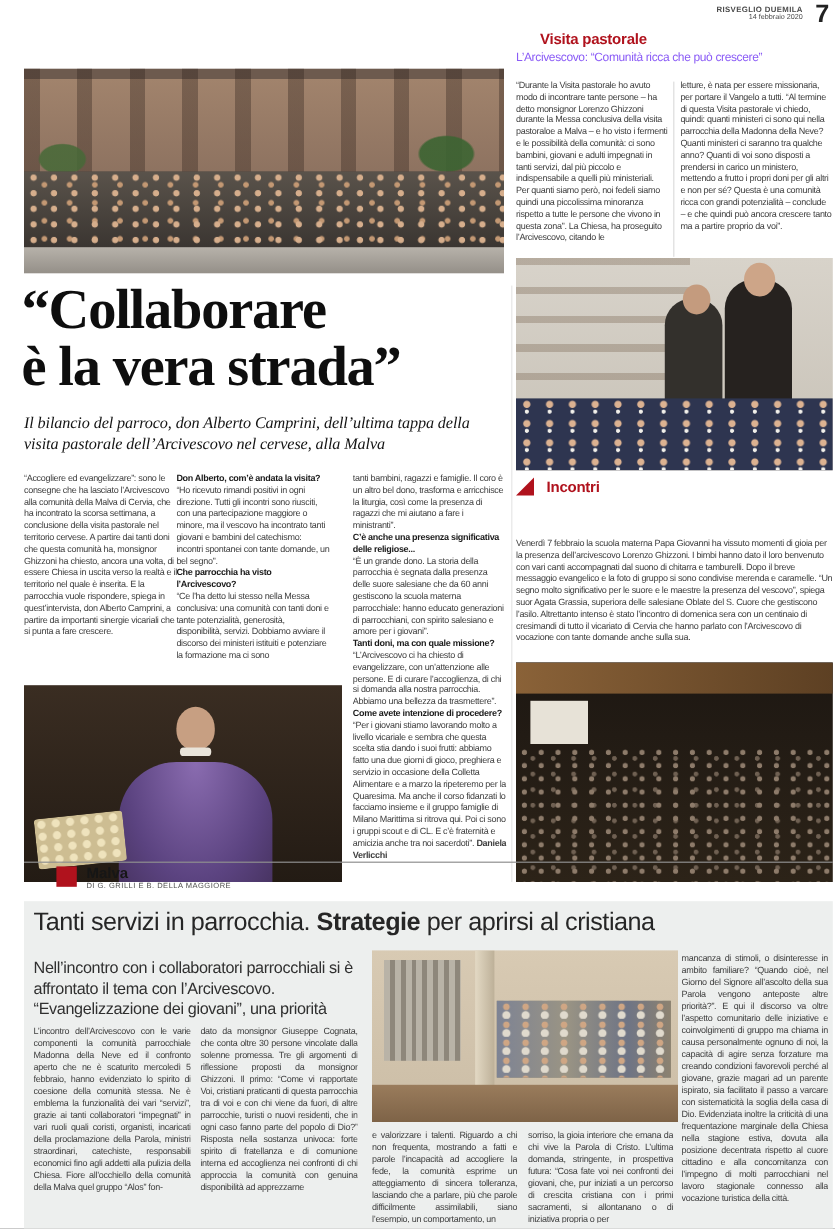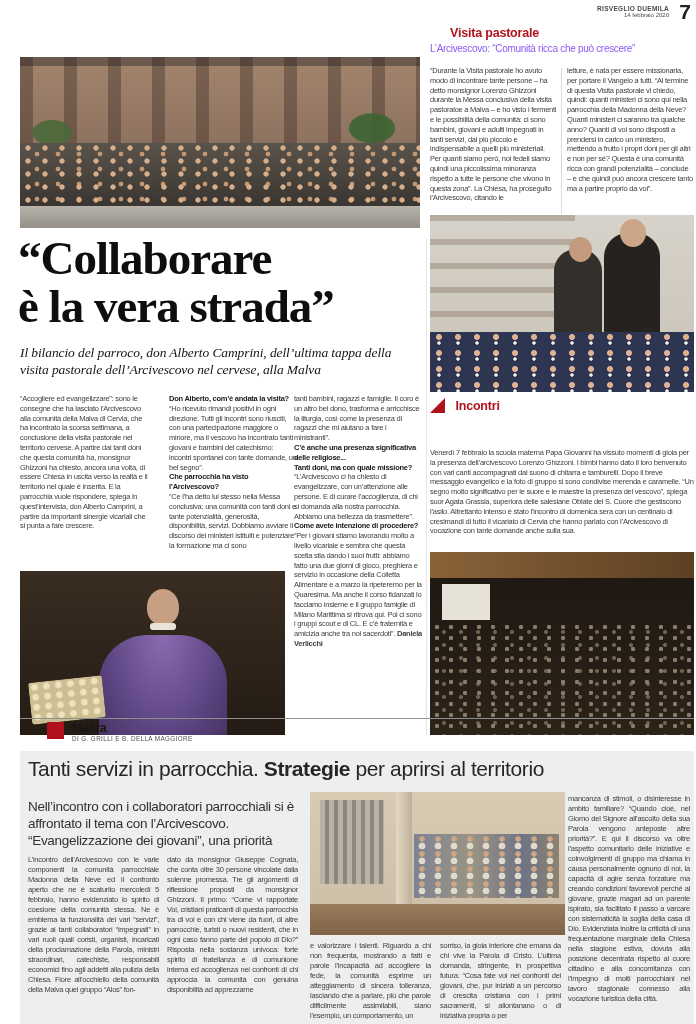--- a/index.html
+++ b/index.html
@@ -159,30 +159,31 @@
   <div class="abs main-headline" style="left:18px;top:234px;width:410px;">
     <span>“Collaborare</span><br>
     <span>è la vera strada”</span>
   </div>
   <div class="abs main-subtitle" style="left:20px;top:345px;width:402px;">Il bilancio del parroco, don Alberto Camprini, dell’ultima tappa della visita pastorale dell’Arcivescovo nel cervese, alla Malva</div>
 
   <div class="abs m-divider"></div>
 
   <div class="abs body-txt mcol clip" style="left:20px;top:394px;height:172px;">“Accogliere ed evangelizzare”: sono le consegne che ha lasciato l’Arcivescovo alla comunità della Malva di Cervia, che ha incontrato la scorsa settimana, a conclusione della visita pastorale nel territorio cervese. A partire dai tanti doni che questa comunità ha, monsignor Ghizzoni ha chiesto, ancora una volta, di essere Chiesa in uscita verso la realtà e il territorio nel quale è inserita. E la parrocchia vuole rispondere, spiega in quest’intervista, don Alberto Camprini, a partire da importanti sinergie vicariali che si punta a fare crescere.</div>
 
-  <div class="abs body-txt mcol clip" style="left:169px;top:394px;height:172px;">
+  <div class="abs body-txt mcol clip" style="left:147px;top:394px;height:172px;">
     <p class="q">Don Alberto, com’è andata la visita?</p>
     <p>“Ho ricevuto rimandi positivi in ogni direzione. Tutti gli incontri sono riusciti, con una partecipazione maggiore o minore, ma il vescovo ha incontrato tanti giovani e bambini del catechismo: incontri spontanei con tante domande, un bel segno”.</p>
     <p class="q">Che parrocchia ha visto l’Arcivescovo?</p>
     <p>“Ce l’ha detto lui stesso nella Messa conclusiva: una comunità con tanti doni e tante potenzialità, generosità, disponibilità, servizi. Dobbiamo avviare il discorso dei ministeri istituiti e potenziare la formazione ma ci sono</p>
   </div>
 
   <div class="abs body-txt mcol clip" style="left:294px;top:394px;height:341px;">
     <p>tanti bambini, ragazzi e famiglie. Il coro è un altro bel dono, trasforma e arricchisce la liturgia, così come la presenza di ragazzi che mi aiutano a fare i ministranti”.</p>
     <p class="q">C’è anche una presenza significativa delle religiose...</p>
+    <p>“È un grande dono. La storia della parrocchia è segnata dalla presenza delle suore salesiane che da 60 anni gestiscono la scuola materna parrocchiale: hanno educato generazioni di parrocchiani, con spirito salesiano e amore per i giovani”.</p>
     <p class="q">Tanti doni, ma con quale missione?</p>
     <p>“L’Arcivescovo ci ha chiesto di evangelizzare, con un’attenzione alle persone. E di curare l’accoglienza, di chi si domanda alla nostra parrocchia. Abbiamo una bellezza da trasmettere”.</p>
     <p class="q">Come avete intenzione di procedere?</p>
     <p><span>“Per i giovani stiamo lavorando molto a livello vicariale e sembra che questa scelta stia dando i suoi frutti: abbiamo fatto una due giorni di gioco, preghiera e servizio in occasione della Colletta Alimentare e a marzo la ripeteremo per la Quaresima. Ma anche il corso fidanzati lo facciamo insieme e il gruppo famiglie di Milano Marittima si ritrova qui. Poi ci sono i gruppi scout e di CL. E c’è fraternità e amicizia anche tra noi sacerdoti”.</span> <b>Daniela Verlicchi</b></p>
   </div>
 
   <div class="abs photo ph-priest" style="left:20px;top:571px;width:265px;height:164px;">
     <div class="robe"></div>
     <div class="head"></div>
     <div class="collar"></div>
@@ -214,21 +215,21 @@
   <div class="abs" style="left:47px;top:722px;display:flex;gap:8px;">
     <div class="malva-sq"></div>
     <div>
       <div class="malva-label">Malva</div>
       <div class="malva-byline">DI G. GRILLI E B. DELLA MAGGIORE</div>
     </div>
   </div>
 
   <div class="abs gray-box">
     <div class="abs malva-headline" style="left:8px;top:6px;">
-      <span>Tanti servizi in parrocchia. </span><b>Strategie</b><span> per aprirsi al territorio</span>
+      <span>Tanti servizi in parrocchia. </span><b>Strategie</b><span> per aprirsi al cristiana</span>
     </div>
     <div class="abs malva-lead" style="left:8px;top:47px;width:284px;">Nell’incontro con i collaboratori parrocchiali si è affrontato il tema con l’Arcivescovo. “Evangelizzazione dei giovani”, una priorità</div>
 
     <div class="abs photo ph-choir" style="left:290px;top:41px;width:255px;height:143px;">
       <div class="pipes"></div>
       <div class="col"></div>
       <div class="people"></div>
       <div class="floor"></div>
     </div>
 

